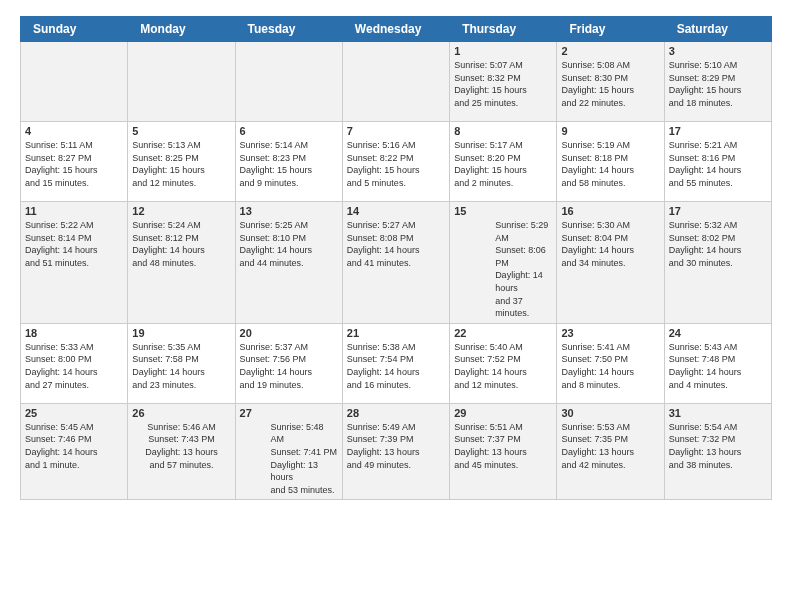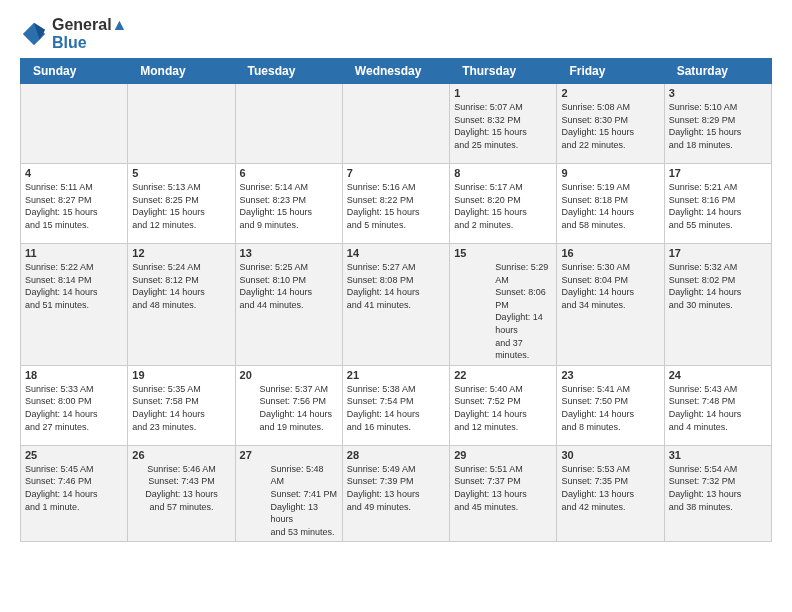--- a/index.html
+++ b/index.html
@@ -79,36 +79,20 @@
       color: #333;
     }
     .empty-cell {
       background-color: #f9f9f9;
     }
   </style>
 </head>
 <body>
 
 <div class="container">
-  <div class="header-top">
-    <div class="logo">
-      <svg class="logo-icon" viewBox="0 0 40 40">
-        <polygon points="20,4 36,20 20,36 4,20" fill="#2c6fad"></polygon>
-        <polygon points="20,4 36,14 28,28" fill="#1a4f8a"></polygon>
-      </svg>
-      <div>
-        <div style="font-size:16px;font-weight:bold;color:#333;">General<span style="color:#2c6fad;">▲</span></div>
-        <div style="font-size:16px;font-weight:bold;color:#2c6fad;">Blue</div>
-      </div>
-    </div>
-    <div class="title-block">
-      <div class="month-year"></div>
-      <div class="location"></div>
-    </div>
-  </div>
 
   <table>
     <thead>
       <tr>
       <th>Sunday</th>
           <th>Monday</th>
           <th>Tuesday</th>
           <th>Wednesday</th>
           <th>Thursday</th>
           <th>Friday</th>
@@ -255,21 +239,21 @@
           </td>
           <td>
             <div class="day-number">19</div>
             <div class="day-info" style="white-space: pre-line;">Sunrise: 5:35 AM
 Sunset: 7:58 PM
 Daylight: 14 hours
 and 23 minutes.</div>
           </td>
           <td>
             <div class="day-number">20</div>
-            <div class="day-info" style="white-space: pre-line; margin-left: 20px;">Sunrise: 5:37 AM
+            <div class="day-info" style="white-space: pre-line;">Sunrise: 5:37 AM
 Sunset: 7:56 PM
 Daylight: 14 hours
 and 19 minutes.</div>
           </td>
           <td>
             <div class="day-number">21</div>
             <div class="day-info" style="white-space: pre-line;">Sunrise: 5:38 AM
 Sunset: 7:54 PM
 Daylight: 14 hours
 and 16 minutes.</div>

